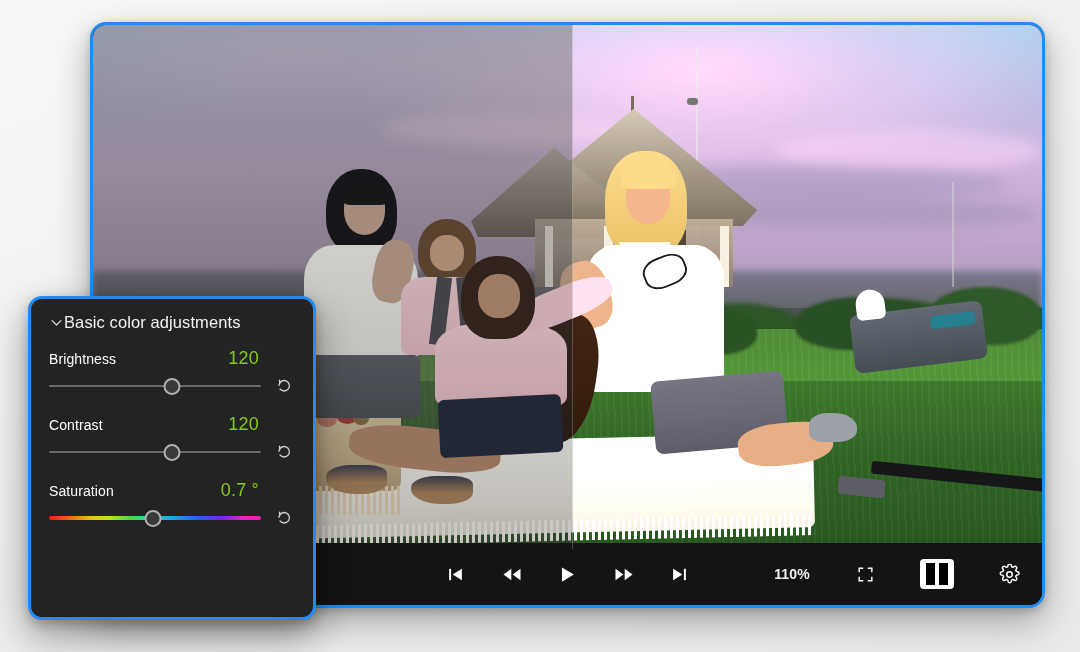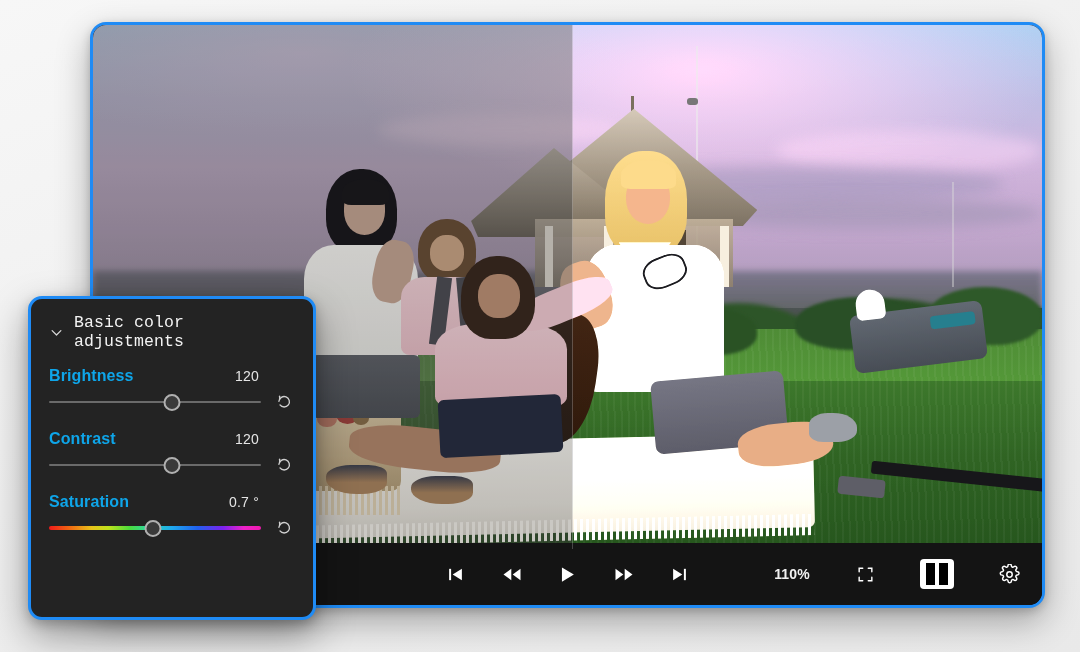--- a/index.html
+++ b/index.html
@@ -551,50 +551,48 @@
     border: 3px solid #1f8bf5;
     border-radius: 14px;
     box-shadow: 0 16px 38px rgba(0,0,0,0.38), 0 4px 12px rgba(0,0,0,0.22);
     padding: 14px 18px 10px 18px;
     overflow: hidden;
   }
 
   .panel-header {
     display: flex;
     align-items: center;
-    gap: 10px;
     margin-bottom: 16px;
     cursor: pointer;
-    font-family: Liberation Mono, monospace;
   }
   .panel-title {
     color: #f3f3f3;
     font-size: 16.5px;
     letter-spacing: .1px;
   }
   .chev { flex: none; }
 
   .slider-row { margin-bottom: 17px; }
 
   .slider-top {
     display: flex;
     align-items: baseline;
     justify-content: space-between;
     padding-right: 36px;
     margin-bottom: 6px;
   }
   .slider-name {
-    color: #0ea5e9;
-    font-size: 16px;
-    font-weight: bold;
+    color: #ffffff;
+    font-size: 14px;
+    font-weight: normal;
     letter-spacing: .1px;
   }
   .slider-value {
-    color: #e5e5e5;
-    font-size: 14px;
+    color: #84cc16;
+    font-size: 18px;
     letter-spacing: .2px;
   }
 
   .slider-bottom {
     display: flex;
     align-items: center;
     gap: 12px;
   }
 
   .track-wrap {

